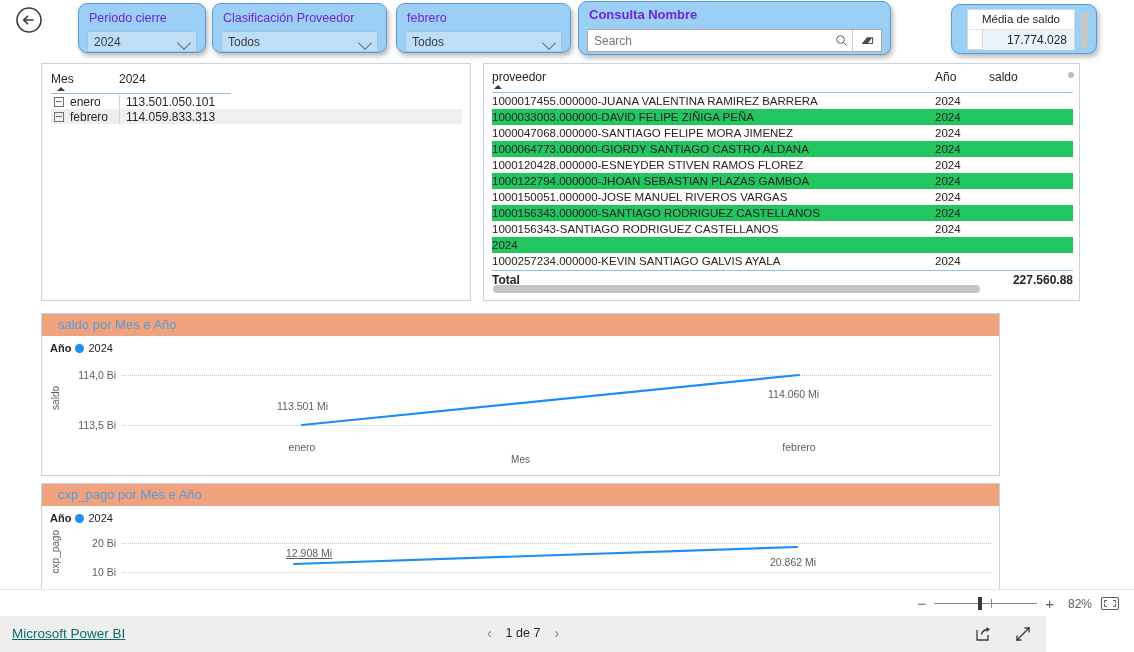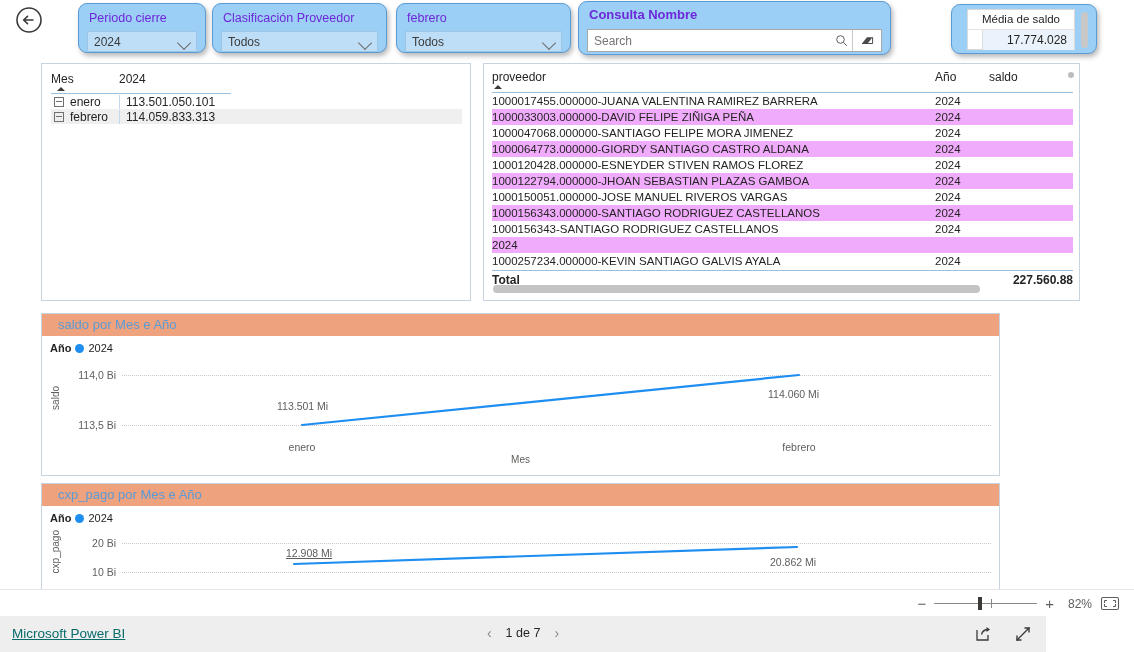--- a/index.html
+++ b/index.html
@@ -173,21 +173,21 @@
     padding-bottom: 3px;
   }
   .tbl-head .cprov { flex: 1; }
   .tbl-head .cyear { width: 54px; }
   .tbl-head .csaldo { width: 84px; }
   .tbl-headline { height: 1px; background: #9ac0e0; }
   .tbl-row {
     display: flex; height: 16px; align-items: center;
     font-size: 11.5px; color: #252423;
   }
-  .tbl-row.alt { background: #f0abfc; }
+  .tbl-row.alt { background: #22c55e; }
   .tbl-row .cprov { flex: 1; white-space: nowrap; overflow: hidden; }
   .tbl-row .cyear { width: 54px; }
   .tbl-row .csaldo { width: 84px; text-align: right; }
   .tbl-totline { height: 1px; background: #9ac0e0; margin-top: 1px; }
   .tbl-total {
     display: flex; height: 17px; align-items: center;
     font-size: 12px; font-weight: bold; color: #252423;
   }
   .tbl-total .cprov { flex: 1; }
   .tbl-total .ctotval { width: 102px; text-align: right; overflow: hidden; }

